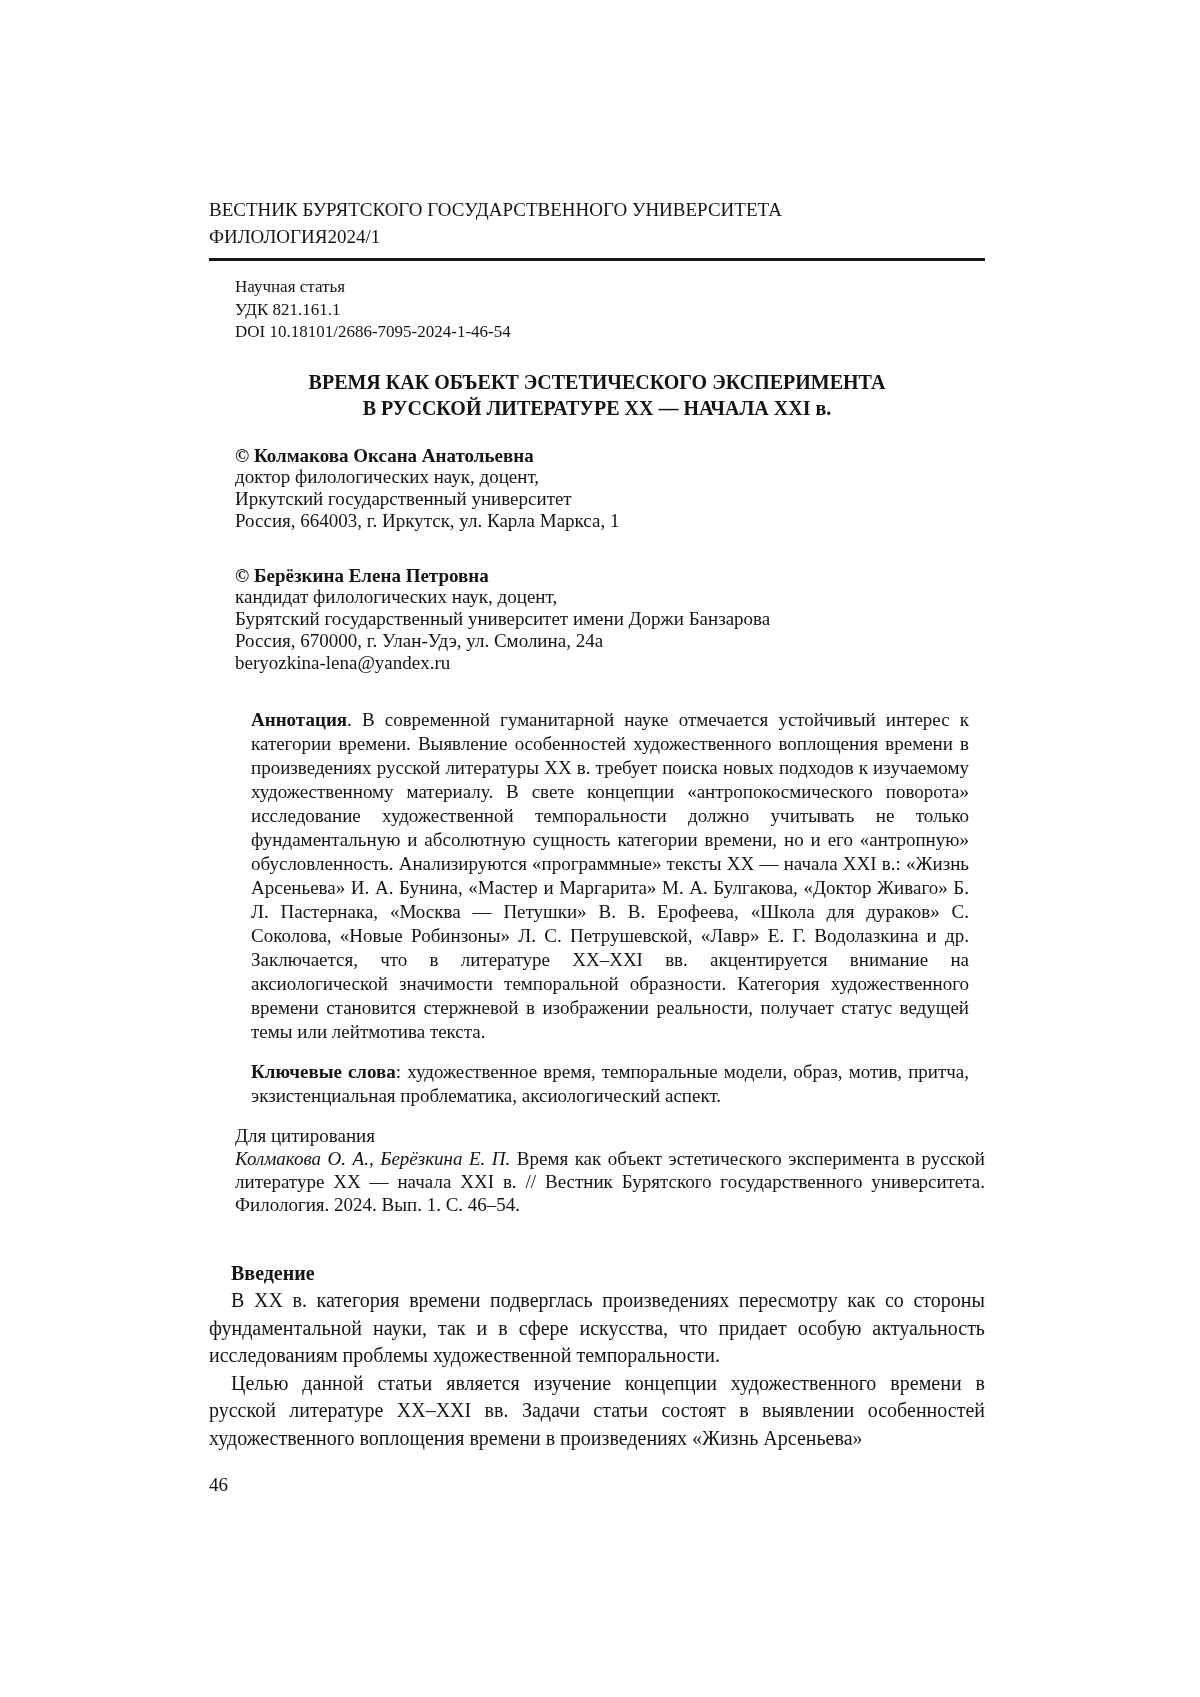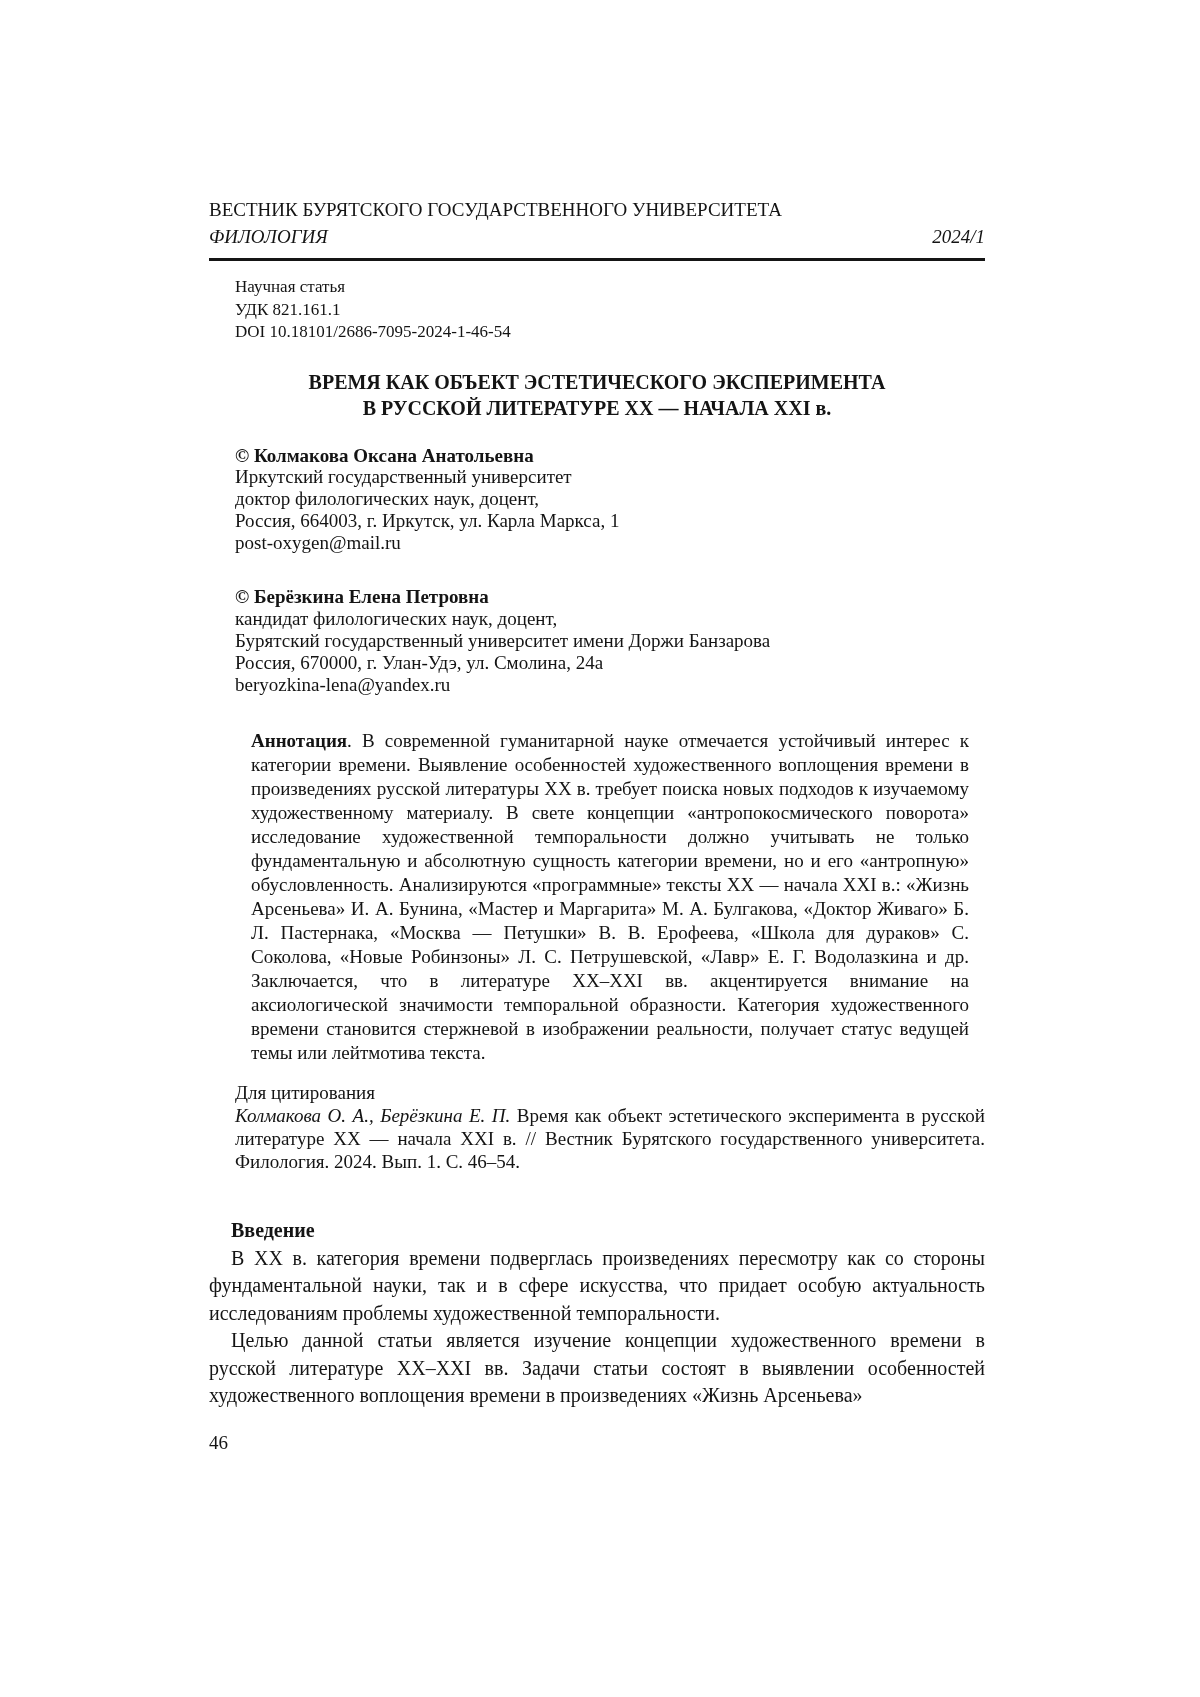--- a/index.html
+++ b/index.html
@@ -6,21 +6,21 @@
   body {
     width: 1200px; height: 1697px;
     font-family: "Liberation Serif", serif;
     color: #141414;
     -webkit-font-smoothing: antialiased;
   }
   .content { padding: 196px 215px 0 209px; }
 
   
   .jr-header { font-size: 19px; line-height: 27px; }
-  .jr-row2 { display: flex; justify-content: space-between; align-items: baseline; font-style: italic; }
+  .jr-row2 { display: flex; align-items: baseline; }
   .header-rule { margin-top: 8px; border: 0; border-top: 3px solid #151515; }
 
   
   .meta { margin: 15px 0 0 26px; font-size: 17px; line-height: 22.5px; }
 
   
   .art-title {
     margin-top: 25px; font-size: 20px; font-weight: bold;
     text-align: center; line-height: 26px;
   }
@@ -72,36 +72,36 @@
     <div>DOI 10.18101/2686-7095-2024-1-46-54</div>
   </div>
 
   <div class="art-title">
     <div>ВРЕМЯ КАК ОБЪЕКТ ЭСТЕТИЧЕСКОГО ЭКСПЕРИМЕНТА</div>
     <div>В РУССКОЙ ЛИТЕРАТУРЕ XX — НАЧАЛА XXI в.</div>
   </div>
 
   <div class="author">
     <div class="author-name">© Колмакова Оксана Анатольевна</div>
+    <div>доктор филологических наук, доцент,</div>
     <div>Иркутский государственный университет</div>
-    <div>доктор филологических наук, доцент,</div>
     <div>Россия, 664003, г. Иркутск, ул. Карла Маркса, 1</div>
-    <div>post-oxygen@mail.ru</div>
   </div>
 
   <div class="author">
     <div class="author-name">© Берёзкина Елена Петровна</div>
     <div>кандидат филологических наук, доцент,</div>
     <div>Бурятский государственный университет имени Доржи Банзарова</div>
     <div>Россия, 670000, г. Улан-Удэ, ул. Смолина, 24а</div>
     <div>beryozkina-lena@yandex.ru</div>
   </div>
 
   <div class="abstract-block">
     <p><span class="inline-bold">Аннотация</span><span>. В современной гуманитарной науке отмечается устойчивый интерес к категории времени. Выявление особенностей художественного воплощения времени в произведениях русской литературы XX в. требует поиска новых подходов к изучаемому художественному материалу. В свете концепции «антропокосмического поворота» исследование художественной темпоральности должно учитывать не только фундаментальную и абсолютную сущность категории времени, но и его «антропную» обусловленность. Анализируются «программные» тексты XX — начала XXI в.: «Жизнь Арсеньева» И. А. Бунина, «Мастер и Маргарита» М. А. Булгакова, «Доктор Живаго» Б. Л. Пастернака, «Москва — Петушки» В. В. Ерофеева, «Школа для дураков» С. Соколова, «Новые Робинзоны» Л. С. Петрушевской, «Лавр» Е. Г. Водолазкина и др. Заключается, что в литературе XX–XXI вв. акцентируется внимание на аксиологической значимости темпоральной образности. Категория художественного времени становится стержневой в изображении реальности, получает статус ведущей темы или лейтмотива текста.</span></p>
+    <p><span class="inline-bold">Ключевые слова</span><span>: художественное время, темпоральные модели, образ, мотив, притча, экзистенциальная проблематика, аксиологический аспект.</span></p>
   </div>
 
   <div class="citation-block">
     <div class="citation-heading">Для цитирования</div>
     <p><span class="inline-italic">Колмакова О. А., Берёзкина Е. П.</span><span> Время как объект эстетического эксперимента в русской литературе XX — начала XXI в. // Вестник Бурятского государственного университета. Филология. 2024. Вып. 1. С. 46–54.</span></p>
   </div>
 
   <div class="intro-block">
     <div class="intro-heading">Введение</div>
     <p>В XX в. категория времени подверглась произведениях пересмотру как со стороны фундаментальной науки, так и в сфере искусства, что придает особую актуальность исследованиям проблемы художественной темпоральности.</p>

